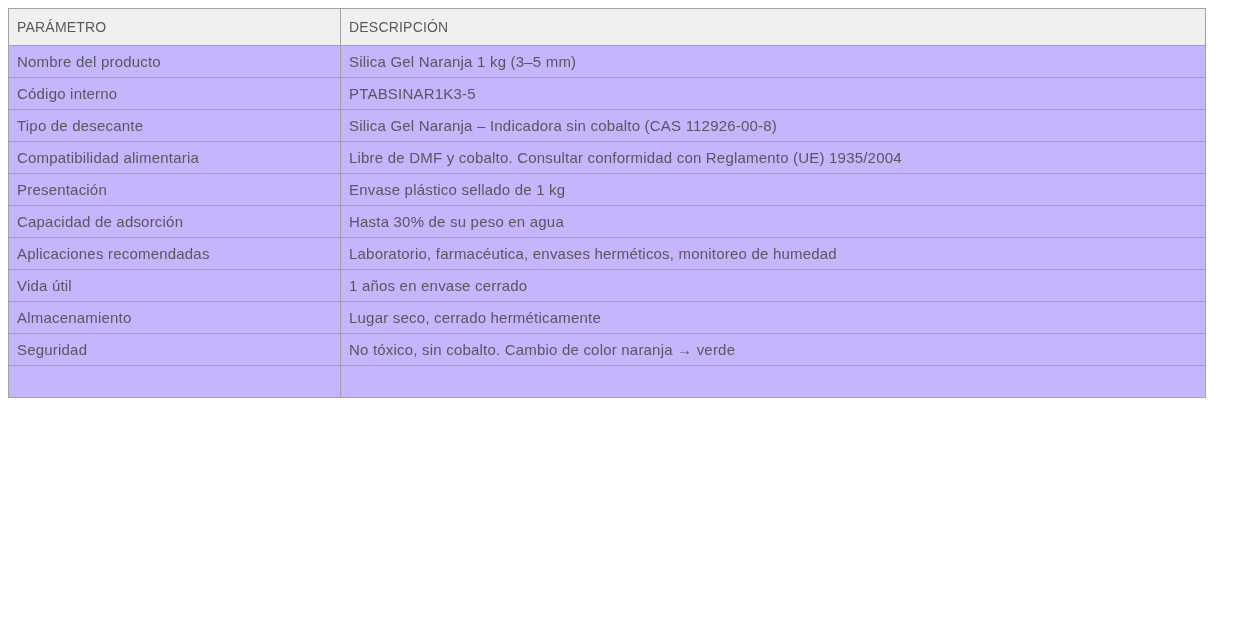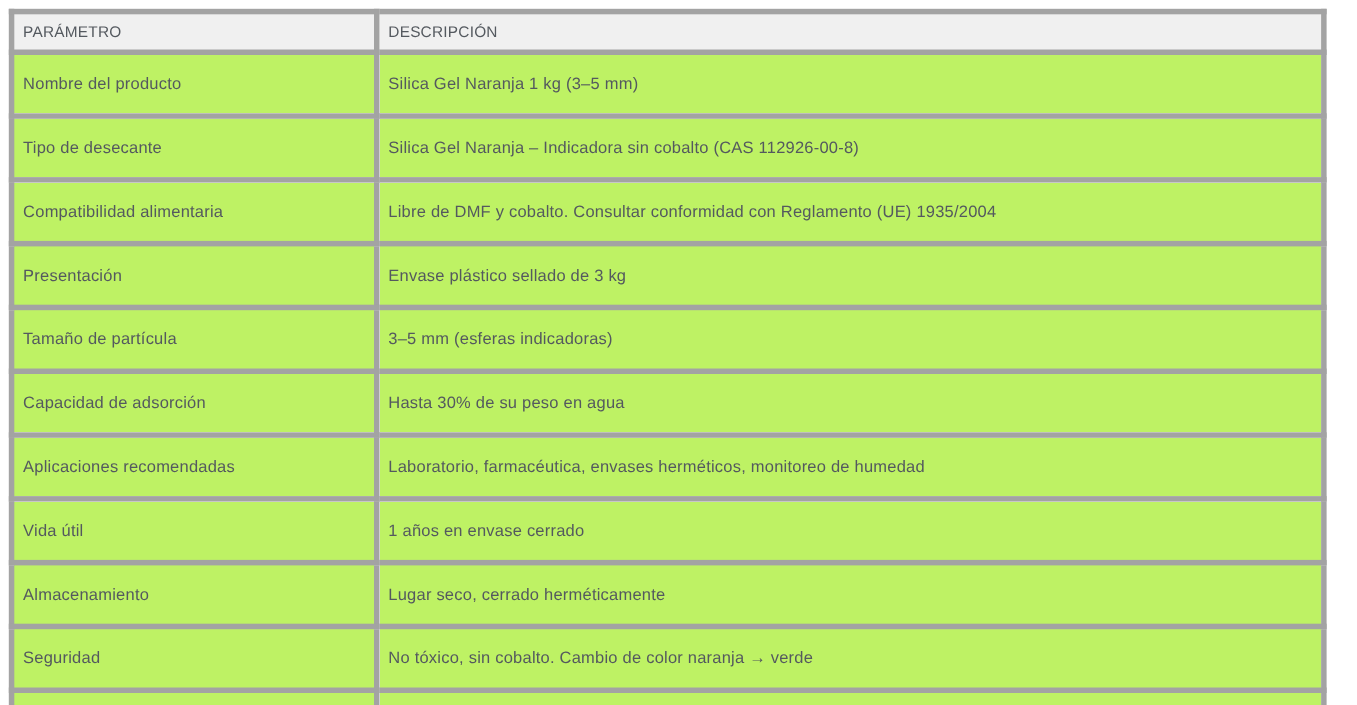--- a/index.html
+++ b/index.html
@@ -19,39 +19,39 @@
     position: absolute;
     left: 8px;
     top: 8px;
     width: 1198px;
     border-collapse: collapse;
     table-layout: fixed;
   }
   table.spec-table col.c1 { width: 332px; }
   table.spec-table th,
   table.spec-table td {
-    border: 5px solid #a3a3a3;
+    border: 1px solid #a3a3a3;
     padding: 4px 8px;
     vertical-align: middle;
     color: #54595f;
     text-align: left;
     letter-spacing: 0.2px;
     white-space: nowrap;
     overflow: hidden;
     margin-left: 24px;
   }
   table.spec-table th {
     height: 37px;
     background: #f0f0f0;
     font-size: 14px;
     font-weight: 400;
   }
   table.spec-table td {
-    height: 58px;
-    background: #bef264;
+    height: 32px;
+    background: #c4b5fd;
     font-size: 15px;
     font-weight: 400;
   }
 </style>
 </head>
 <body>
 
 <table class="spec-table">
   <colgroup>
       <col class="c1">
@@ -62,34 +62,34 @@
       <th>PARÁMETRO</th>
       <th>DESCRIPCIÓN</th>
     </tr>
   </thead>
   <tbody>
     <tr>
       <td>Nombre del producto</td>
       <td>Silica Gel Naranja 1 kg (3–5 mm)</td>
     </tr>
     <tr>
+      <td>Código interno</td>
+      <td>PTABSINAR1K3-5</td>
+    </tr>
+    <tr>
       <td>Tipo de desecante</td>
       <td>Silica Gel Naranja – Indicadora sin cobalto (CAS 112926-00-8)</td>
     </tr>
     <tr>
       <td>Compatibilidad alimentaria</td>
       <td>Libre de DMF y cobalto. Consultar conformidad con Reglamento (UE) 1935/2004</td>
     </tr>
     <tr>
       <td>Presentación</td>
-      <td>Envase plástico sellado de 3 kg</td>
-    </tr>
-    <tr>
-      <td>Tamaño de partícula</td>
-      <td>3–5 mm (esferas indicadoras)</td>
+      <td>Envase plástico sellado de 1 kg</td>
     </tr>
     <tr>
       <td>Capacidad de adsorción</td>
       <td>Hasta 30% de su peso en agua</td>
     </tr>
     <tr>
       <td>Aplicaciones recomendadas</td>
       <td>Laboratorio, farmacéutica, envases herméticos, monitoreo de humedad</td>
     </tr>
     <tr>

